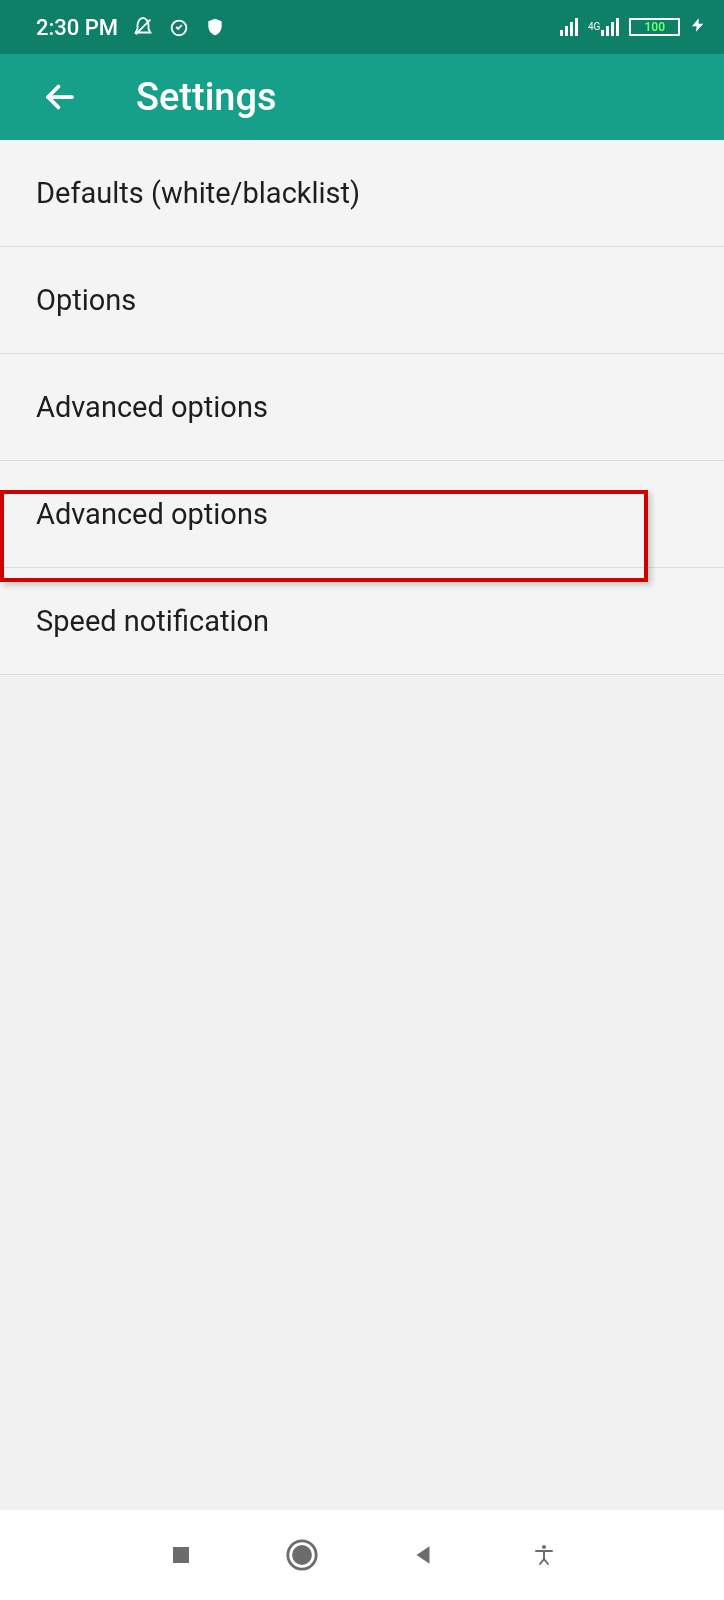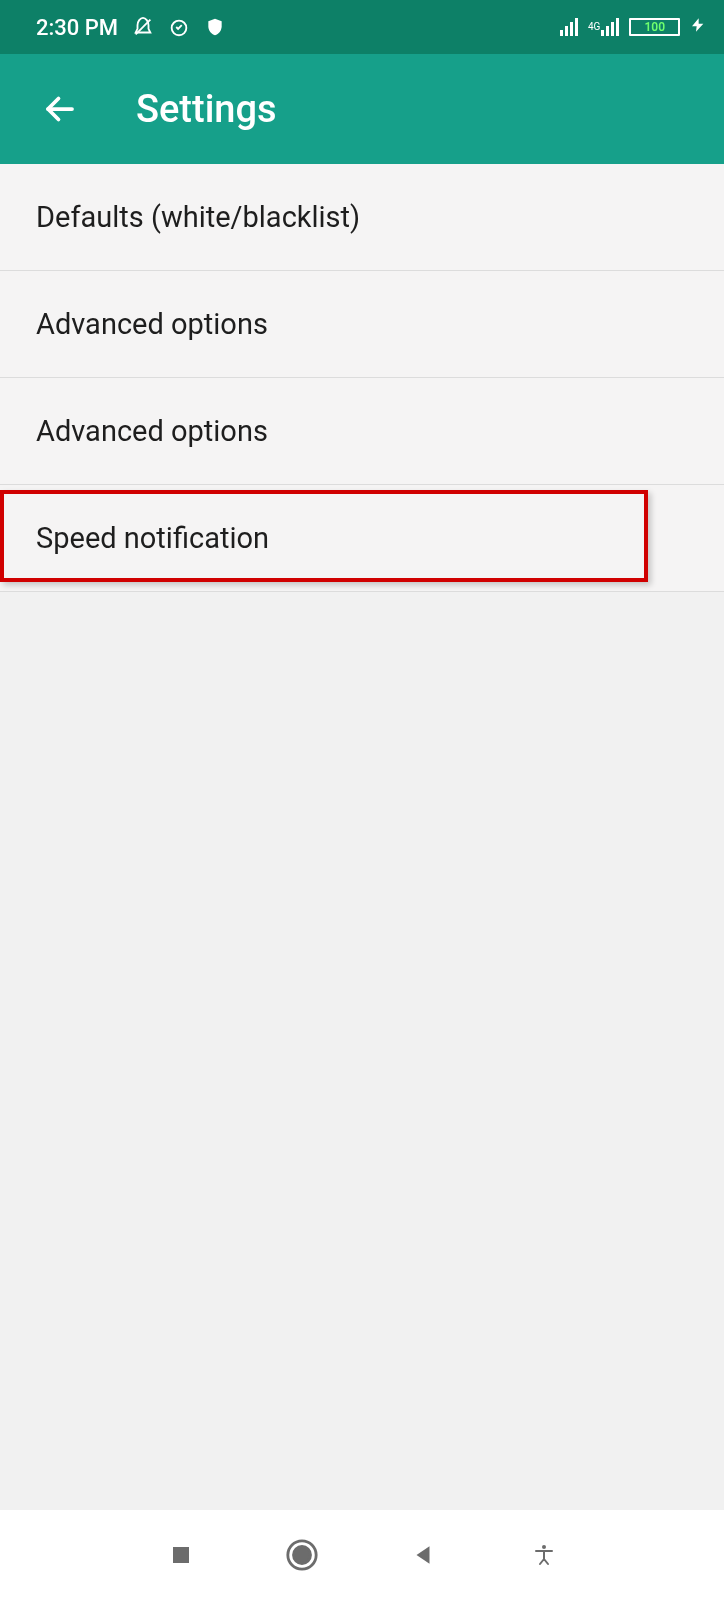--- a/index.html
+++ b/index.html
@@ -74,21 +74,21 @@
       margin-bottom: 1px;
     }
     .sig-wrap {
       display: flex;
       flex-direction: row;
       align-items: center;
       gap: 1px;
     }
 
     .app-bar {
-      height: 110px;
+      height: 86px;
       background: #16a08a;
       display: flex;
       align-items: center;
       padding-left: 36px;
       gap: 52px;
     }
     .back-btn {
       color: #fff;
       display: flex;
       align-items: center;
@@ -208,20 +208,23 @@
     </svg>
   </div>
   <span class="app-title">Settings</span>
 </div>
 
 <div class="content">
   <div class="list-item">
     <span>Defaults (white/blacklist)</span>
   </div>
   <div class="list-item">
+    <span>Options</span>
+  </div>
+  <div class="list-item">
     <span>Advanced options</span>
   </div>
   <div class="list-item">
     <span>Advanced options</span>
   </div>
   <div class="list-item">
     <span>Speed notification</span>
   </div>
 </div>
 

